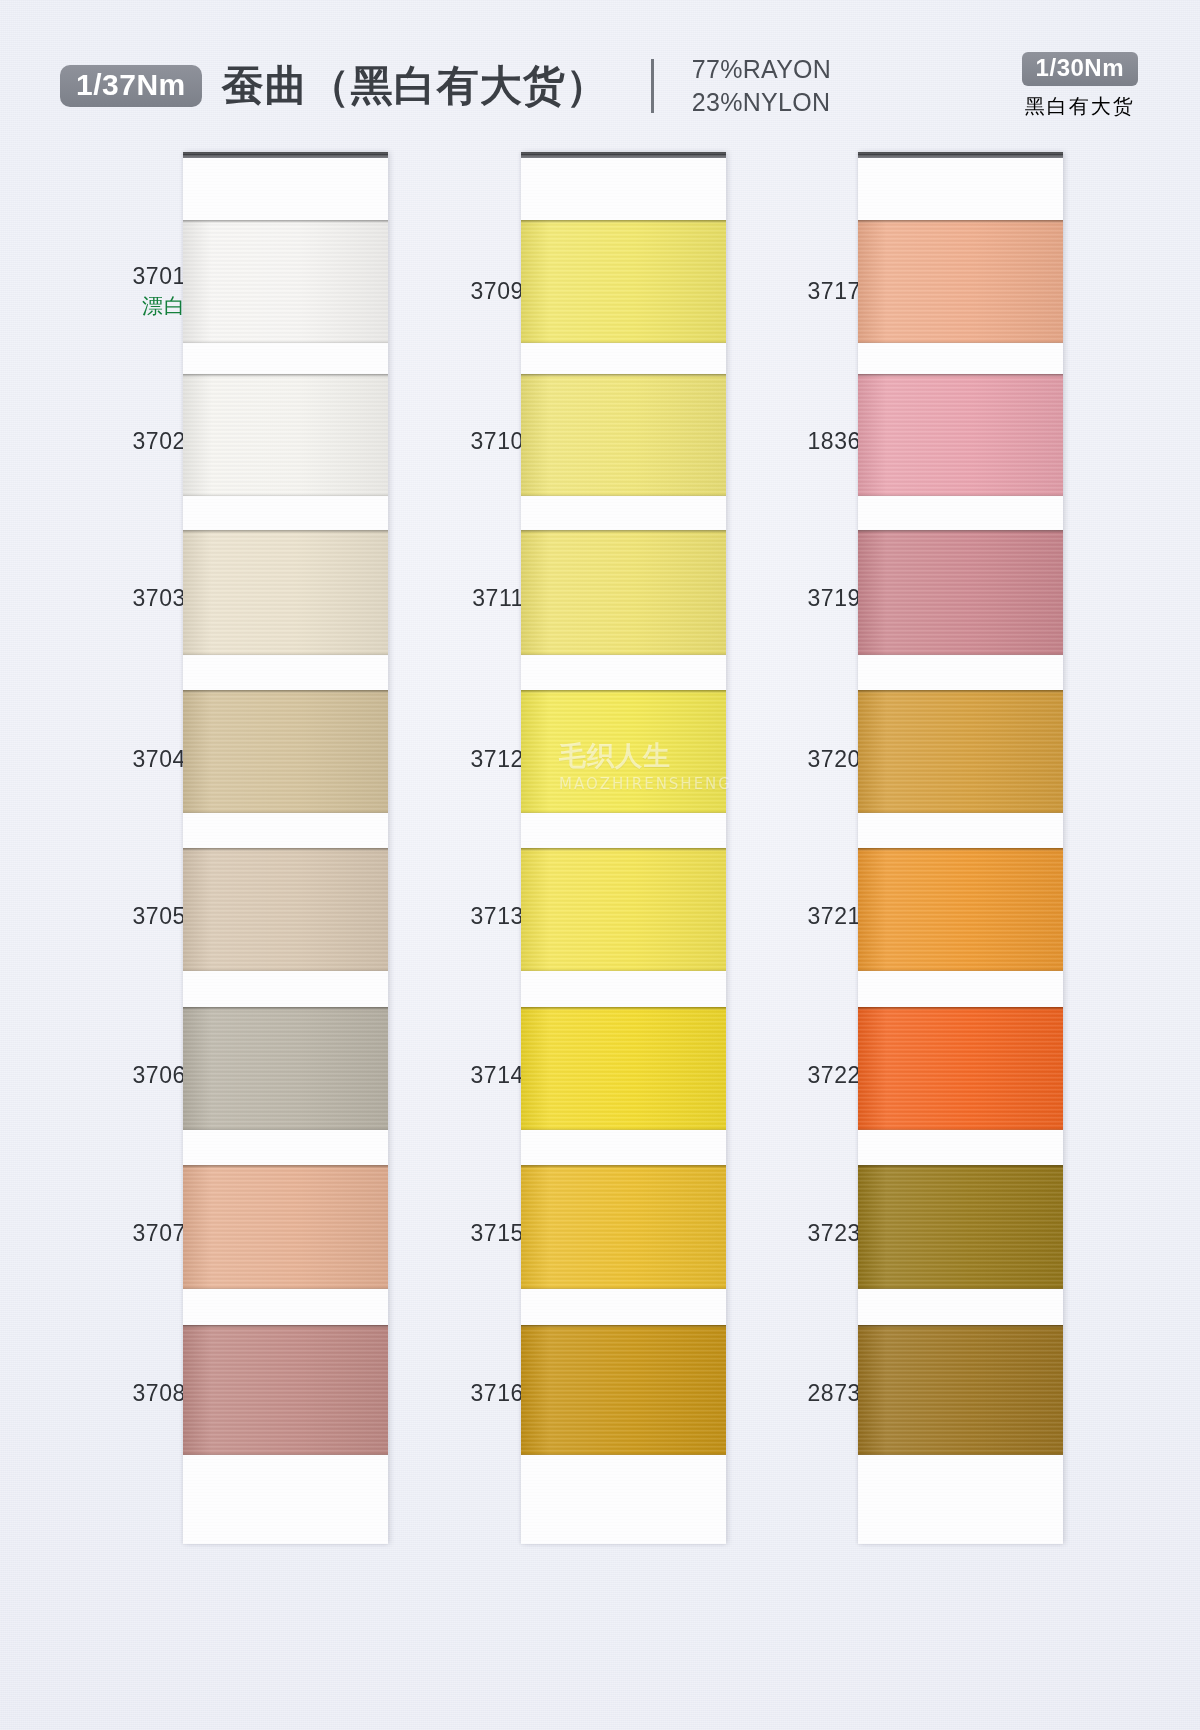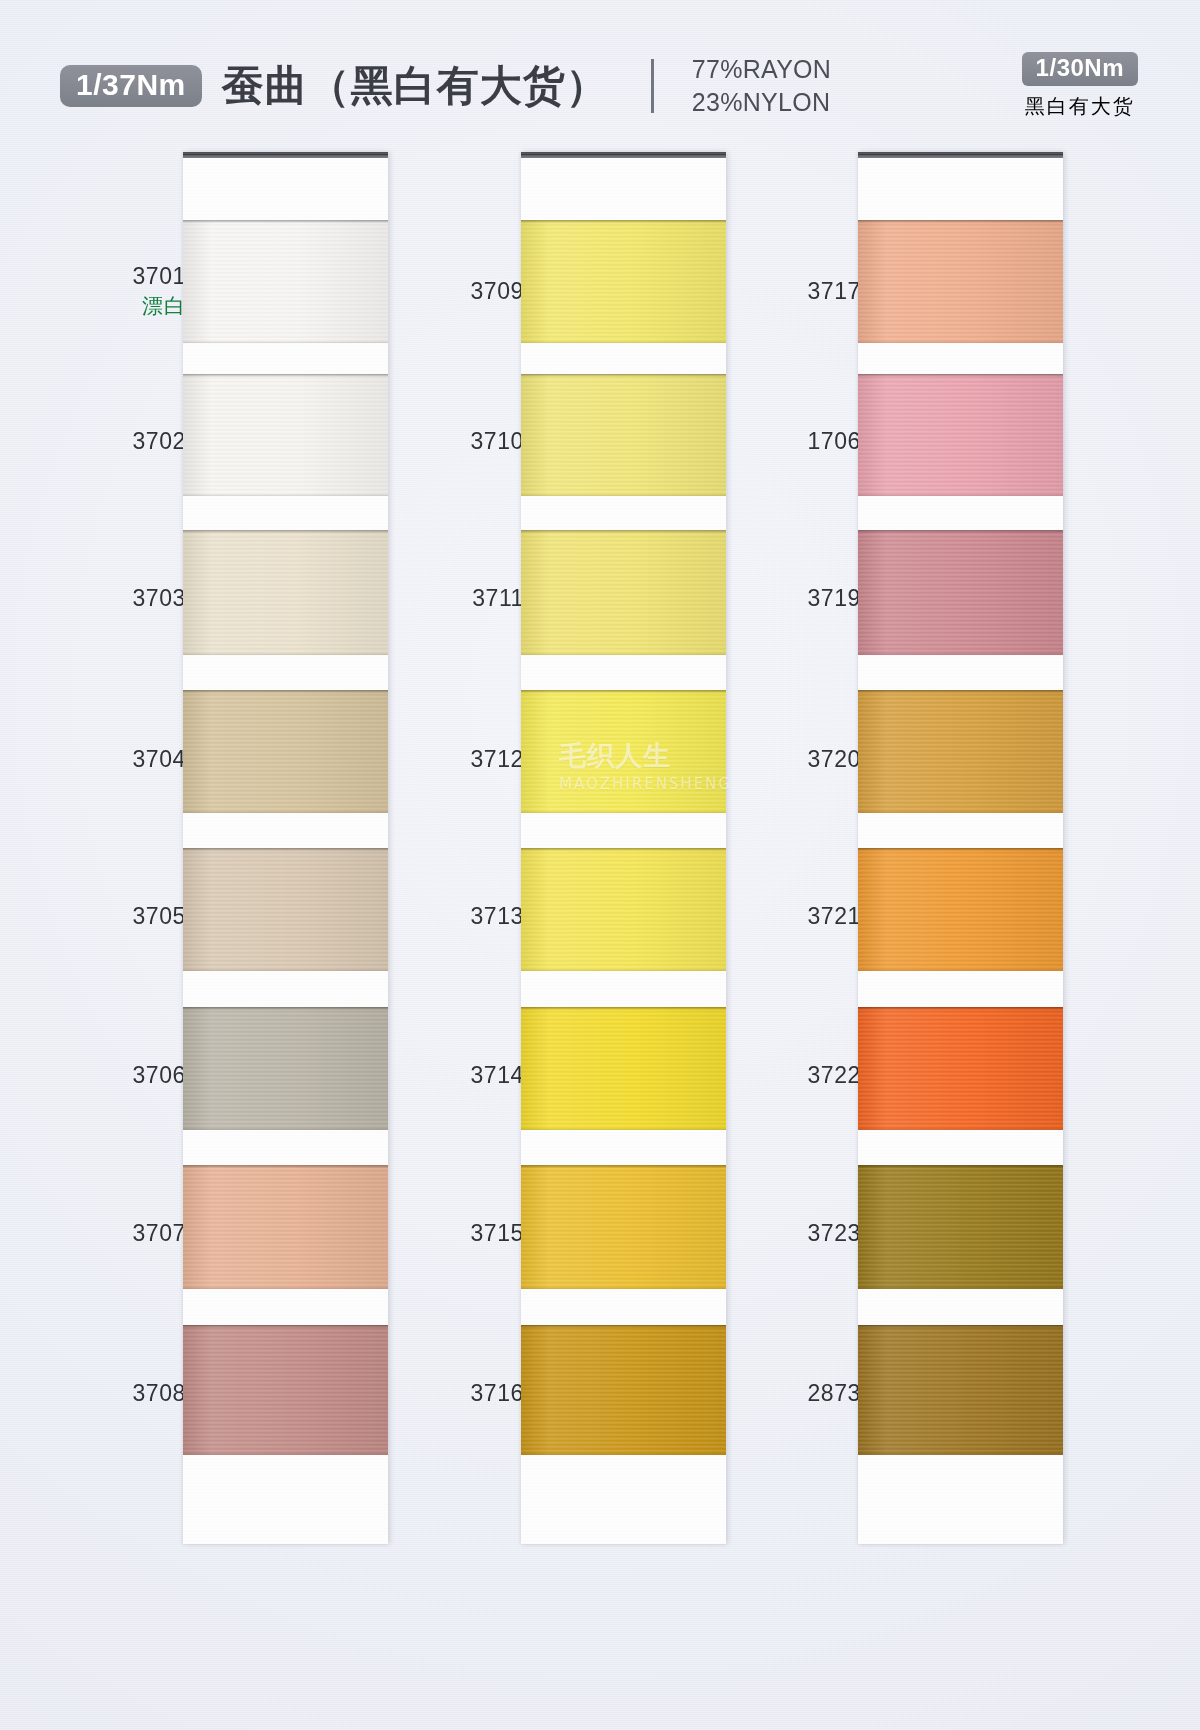--- a/index.html
+++ b/index.html
@@ -408,21 +408,21 @@
 
     <div class="watermark" style="left:135px; top:586px;">
       <span>毛织人生</span>
       <span class="wm-sub">MAOZHIRENSHENG</span>
     </div>
   </div>
 
   <div class="column" style="left:733px; width:302px;">
     <div class="col-labels" style="left:0;">
       <div class="label" style="top:125px;text-align:right;"><span>3717</span></div>
-      <div class="label" style="top:275px;"><span>1706</span></div>
+      <div class="label" style="top:275px;"><span>1836</span></div>
       <div class="label" style="top:432px;"><span>3719</span></div>
       <div class="label" style="top:593px;"><span>3720</span></div>
       <div class="label" style="top:750px;"><span>3721</span></div>
       <div class="label" style="top:909px;"><span>3722</span></div>
       <div class="label" style="top:1067px;"><span>3723</span></div>
       <div class="label" style="top:1227px;"><span>2873</span></div>
     </div>
 
     <div class="card" style="left:97px;">
       <div class="swatch" style="top:68px;  height:123px;">

